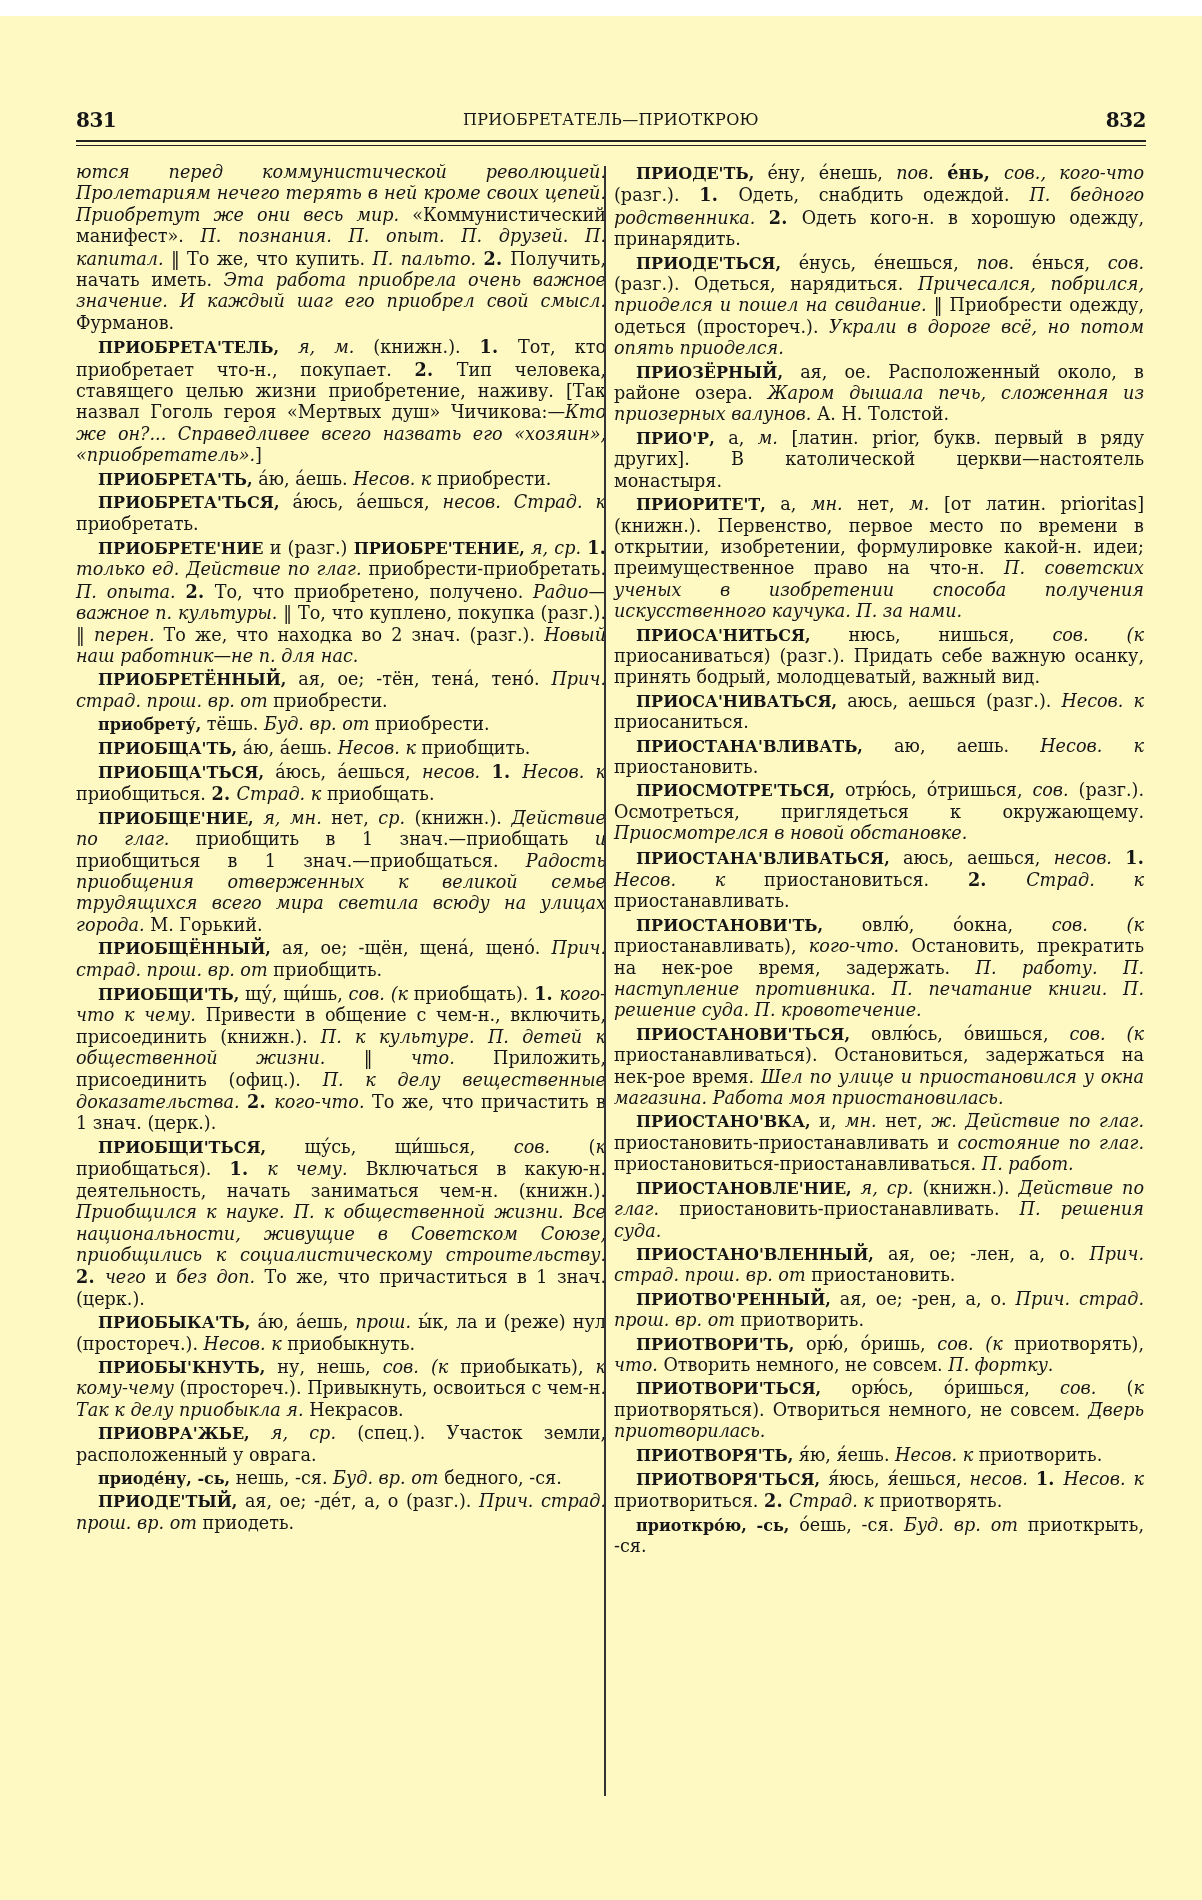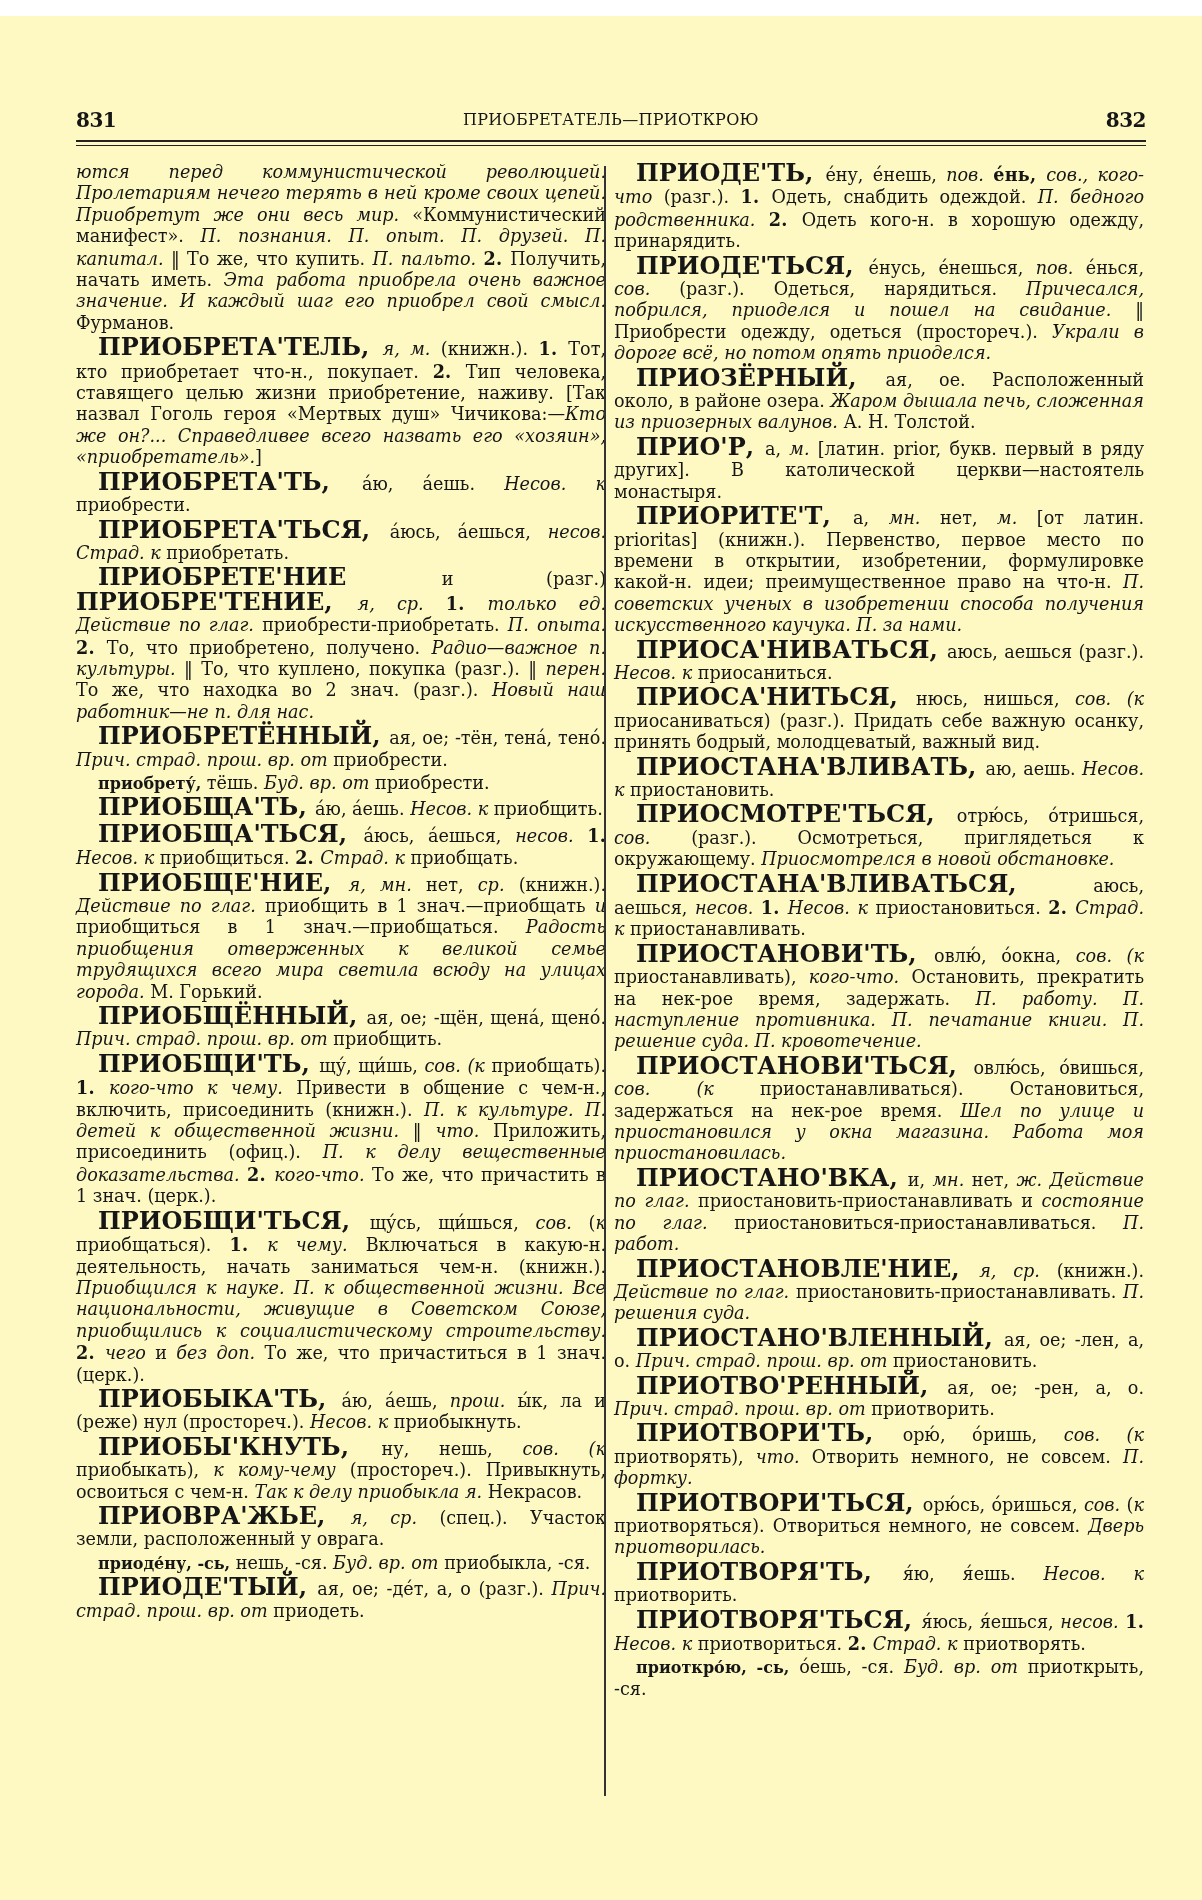--- a/index.html
+++ b/index.html
@@ -15,21 +15,21 @@
   .rule.r1 { top: 124px; height: 2px; }
   .rule.r2 { top: 129px; height: 1px; }
   .col { position: absolute; top: 146px; width: 530px; font-size: 17.6px; line-height: 21.4px; text-align: justify; }
   .col.left { left: 76px; }
   .col.right { left: 614px; }
   .divider { position: absolute; left: 604px; top: 150px; width: 1.5px; height: 1630px; background: #333; }
   .entry { margin: 0 0 2px 0; text-indent: 22px; hyphens: manual; }
   .entry.cont { text-indent: 0; }
   .b { font-weight: bold; letter-spacing: 0.2px; }
   .i { font-style: italic; }
-  .hw { font-weight: bold; font-size: 24px; }
+  .hw { font-weight: bold; font-size: 16px; }
   .sm { font-weight: bold; font-size: 16px; }
 </style>
 </head>
 <body>
 
 <div class="page">
   <div class="header">
     <span class="pnum left">831</span>
     <span class="running">ПРИОБРЕТАТЕЛЬ—ПРИОТКРОЮ</span>
     <span class="pnum right">832</span>
@@ -47,32 +47,32 @@
       <p class="entry"><span class="sm">приобрету́, </span><span>тёшь. </span><span class="i">Буд. вр. от </span><span>приобрести.</span></p>
       <p class="entry"><span class="hw">ПРИОБЩА'ТЬ, </span><span>а́ю, а́ешь. </span><span class="i">Несов. к </span><span>приобщить.</span></p>
       <p class="entry"><span class="hw">ПРИОБЩА'ТЬСЯ, </span><span>а́юсь, а́ешься, </span><span class="i">несов. </span><span class="b">1. </span><span class="i">Несов. к </span><span>приобщиться. </span><span class="b">2. </span><span class="i">Страд. к </span><span>приобщать.</span></p>
       <p class="entry"><span class="hw">ПРИОБЩЕ'НИЕ, </span><span class="i">я, мн. </span><span>нет, </span><span class="i">ср. </span><span>(книжн.). </span><span class="i">Действие по глаг. </span><span>приобщить в 1 знач.—приобщать </span><span class="i">и </span><span>приобщиться в 1 знач.—приобщаться. </span><span class="i">Радость приобщения отверженных к великой семье трудящихся всего мира светила всюду на улицах города. </span><span>М. Горький.</span></p>
       <p class="entry"><span class="hw">ПРИОБЩЁННЫЙ, </span><span>ая, ое; -щён, щена́, щено́. </span><span class="i">Прич. страд. прош. вр. от </span><span>приобщить.</span></p>
       <p class="entry"><span class="hw">ПРИОБЩИ'ТЬ, </span><span>щу́, щи́шь, </span><span class="i">сов. (к </span><span>приобщать). </span><span class="b">1. </span><span class="i">кого-что к чему. </span><span>Привести в общение с чем-н., включить, присоединить (книжн.). </span><span class="i">П. к культуре. П. детей к общественной жизни. </span><span>‖ </span><span class="i">что. </span><span>Приложить, присоединить (офиц.). </span><span class="i">П. к делу вещественные доказательства. </span><span class="b">2. </span><span class="i">кого-что. </span><span>То же, что причастить в 1 знач. (церк.).</span></p>
       <p class="entry"><span class="hw">ПРИОБЩИ'ТЬСЯ, </span><span>щу́сь, щи́шься, </span><span class="i">сов. </span><span>(</span><span class="i">к </span><span>приобщаться). </span><span class="b">1. </span><span class="i">к чему. </span><span>Включаться в какую-н. деятельность, начать заниматься чем-н. (книжн.). </span><span class="i">Приобщился к науке. П. к общественной жизни. Все национальности, живущие в Советском Союзе, приобщились к социалистическому строительству. </span><span class="b">2. </span><span class="i">чего </span><span>и </span><span class="i">без доп. </span><span>То же, что причаститься в 1 знач. (церк.).</span></p>
       <p class="entry"><span class="hw">ПРИОБЫКА'ТЬ, </span><span>а́ю, а́ешь, </span><span class="i">прош. </span><span>ы́к, ла и (реже) нул (простореч.). </span><span class="i">Несов. к </span><span>приобыкнуть.</span></p>
       <p class="entry"><span class="hw">ПРИОБЫ'КНУТЬ, </span><span>ну, нешь, </span><span class="i">сов. (к </span><span>приобыкать), </span><span class="i">к кому-чему </span><span>(простореч.). Привыкнуть, освоиться с чем-н. </span><span class="i">Так к делу приобыкла я. </span><span>Некрасов.</span></p>
       <p class="entry"><span class="hw">ПРИОВРА'ЖЬЕ, </span><span class="i">я, ср. </span><span>(спец.). Участок земли, расположенный у оврага.</span></p>
-      <p class="entry"><span class="sm">приоде́ну, -сь, </span><span>нешь, -ся. </span><span class="i">Буд. вр. от </span><span>приобыкла, -ся.</span></p>
+      <p class="entry"><span class="sm">приоде́ну, -сь, </span><span>нешь, -ся. </span><span class="i">Буд. вр. от </span><span>бедного, -ся.</span></p>
       <p class="entry"><span class="hw">ПРИОДЕ'ТЫЙ, </span><span>ая, ое; -де́т, а, о (разг.). </span><span class="i">Прич. страд. прош. вр. от </span><span>приодеть.</span></p>
     </div>
   <div class="divider"></div>
   <div class="col right" id="col-right">
       <p class="entry"><span class="hw">ПРИОДЕ'ТЬ, </span><span>е́ну, е́нешь, </span><span class="i">пов. </span><span class="b">е́нь, </span><span class="i">сов., кого-что </span><span>(разг.). </span><span class="b">1. </span><span>Одеть, снабдить одеждой. </span><span class="i">П. бедного родственника. </span><span class="b">2. </span><span>Одеть кого-н. в хорошую одежду, принарядить.</span></p>
       <p class="entry"><span class="hw">ПРИОДЕ'ТЬСЯ, </span><span>е́нусь, е́нешься, </span><span class="i">пов. </span><span>е́нься, </span><span class="i">сов. </span><span>(разг.). Одеться, нарядиться. </span><span class="i">Причесался, побрился, приоделся и пошел на свидание. </span><span>‖ Приобрести одежду, одеться (простореч.). </span><span class="i">Украли в дороге всё, но потом опять приоделся.</span></p>
       <p class="entry"><span class="hw">ПРИОЗЁРНЫЙ, </span><span>ая, ое. Расположенный около, в районе озера. </span><span class="i">Жаром дышала печь, сложенная из приозерных валунов. </span><span>А. Н. Толстой.</span></p>
       <p class="entry"><span class="hw">ПРИО'Р, </span><span>а, </span><span class="i">м. </span><span>[латин. prior, букв. первый в ряду других]. В католической церкви—настоятель монастыря.</span></p>
       <p class="entry"><span class="hw">ПРИОРИТЕ'Т, </span><span>а, </span><span class="i">мн. </span><span>нет, </span><span class="i">м. </span><span>[от латин. prioritas] (книжн.). Первенство, первое место по времени в открытии, изобретении, формулировке какой-н. идеи; преимущественное право на что-н. </span><span class="i">П. советских ученых в изобретении способа получения искусственного каучука. П. за нами.</span></p>
+      <p class="entry"><span class="hw">ПРИОСА'НИТЬСЯ, </span><span>нюсь, нишься, </span><span class="i">сов. (к </span><span>приосаниваться) (разг.). Придать себе важную осанку, принять бодрый, молодцеватый, важный вид.</span></p>
       <p class="entry"><span class="hw">ПРИОСА'НИВАТЬСЯ, </span><span>аюсь, аешься (разг.). </span><span class="i">Несов. к </span><span>приосаниться.</span></p>
-      <p class="entry"><span class="hw">ПРИОСА'НИТЬСЯ, </span><span>нюсь, нишься, </span><span class="i">сов. (к </span><span>приосаниваться) (разг.). Придать себе важную осанку, принять бодрый, молодцеватый, важный вид.</span></p>
       <p class="entry"><span class="hw">ПРИОСТАНА'ВЛИВАТЬ, </span><span>аю, аешь. </span><span class="i">Несов. к </span><span>приостановить.</span></p>
       <p class="entry"><span class="hw">ПРИОСМОТРЕ'ТЬСЯ, </span><span>отрю́сь, о́тришься, </span><span class="i">сов. </span><span>(разг.). Осмотреться, приглядеться к окружающему. </span><span class="i">Приосмотрелся в новой обстановке.</span></p>
       <p class="entry"><span class="hw">ПРИОСТАНА'ВЛИВАТЬСЯ, </span><span>аюсь, аешься, </span><span class="i">несов. </span><span class="b">1. </span><span class="i">Несов. к </span><span>приостановиться. </span><span class="b">2. </span><span class="i">Страд. к </span><span>приостанавливать.</span></p>
       <p class="entry"><span class="hw">ПРИОСТАНОВИ'ТЬ, </span><span>овлю́, о́окна, </span><span class="i">сов. (к </span><span>приостанавливать), </span><span class="i">кого-что. </span><span>Остановить, прекратить на нек-рое время, задержать. </span><span class="i">П. работу. П. наступление противника. П. печатание книги. П. решение суда. П. кровотечение.</span></p>
       <p class="entry"><span class="hw">ПРИОСТАНОВИ'ТЬСЯ, </span><span>овлю́сь, о́вишься, </span><span class="i">сов. (к </span><span>приостанавливаться). Остановиться, задержаться на нек-рое время. </span><span class="i">Шел по улице и приостановился у окна магазина. Работа моя приостановилась.</span></p>
       <p class="entry"><span class="hw">ПРИОСТАНО'ВКА, </span><span>и, </span><span class="i">мн. </span><span>нет, </span><span class="i">ж. Действие по глаг. </span><span>приостановить-приостанавливать и </span><span class="i">состояние по глаг. </span><span>приостановиться-приостанавливаться. </span><span class="i">П. работ.</span></p>
       <p class="entry"><span class="hw">ПРИОСТАНОВЛЕ'НИЕ, </span><span class="i">я, ср. </span><span>(книжн.). </span><span class="i">Действие по глаг. </span><span>приостановить-приостанавливать. </span><span class="i">П. решения суда.</span></p>
       <p class="entry"><span class="hw">ПРИОСТАНО'ВЛЕННЫЙ, </span><span>ая, ое; -лен, а, о. </span><span class="i">Прич. страд. прош. вр. от </span><span>приостановить.</span></p>
       <p class="entry"><span class="hw">ПРИОТВО'РЕННЫЙ, </span><span>ая, ое; -рен, а, о. </span><span class="i">Прич. страд. прош. вр. от </span><span>приотворить.</span></p>
       <p class="entry"><span class="hw">ПРИОТВОРИ'ТЬ, </span><span>орю́, о́ришь, </span><span class="i">сов. (к </span><span>приотворять), </span><span class="i">что. </span><span>Отворить немного, не совсем. </span><span class="i">П. фортку.</span></p>

